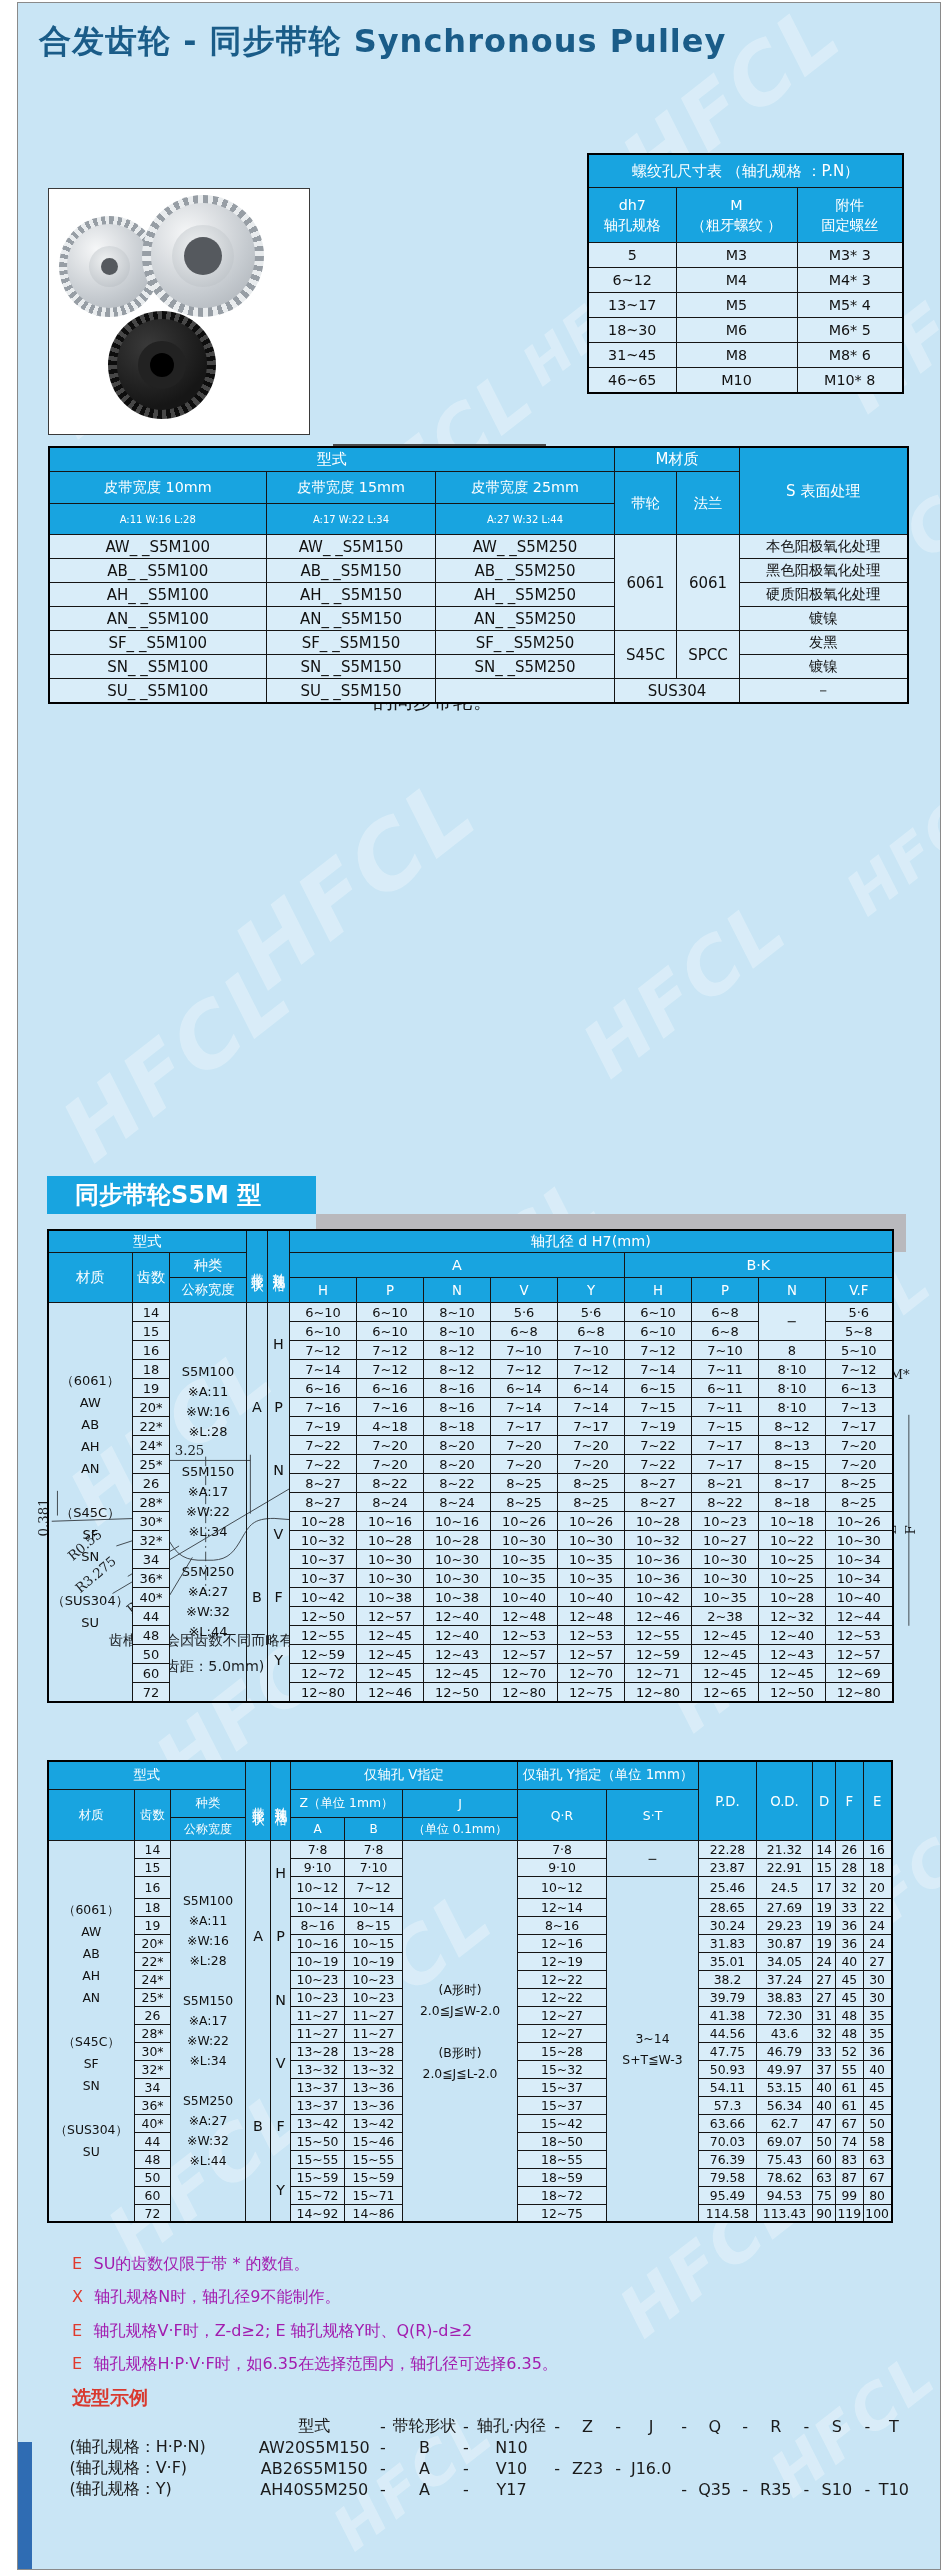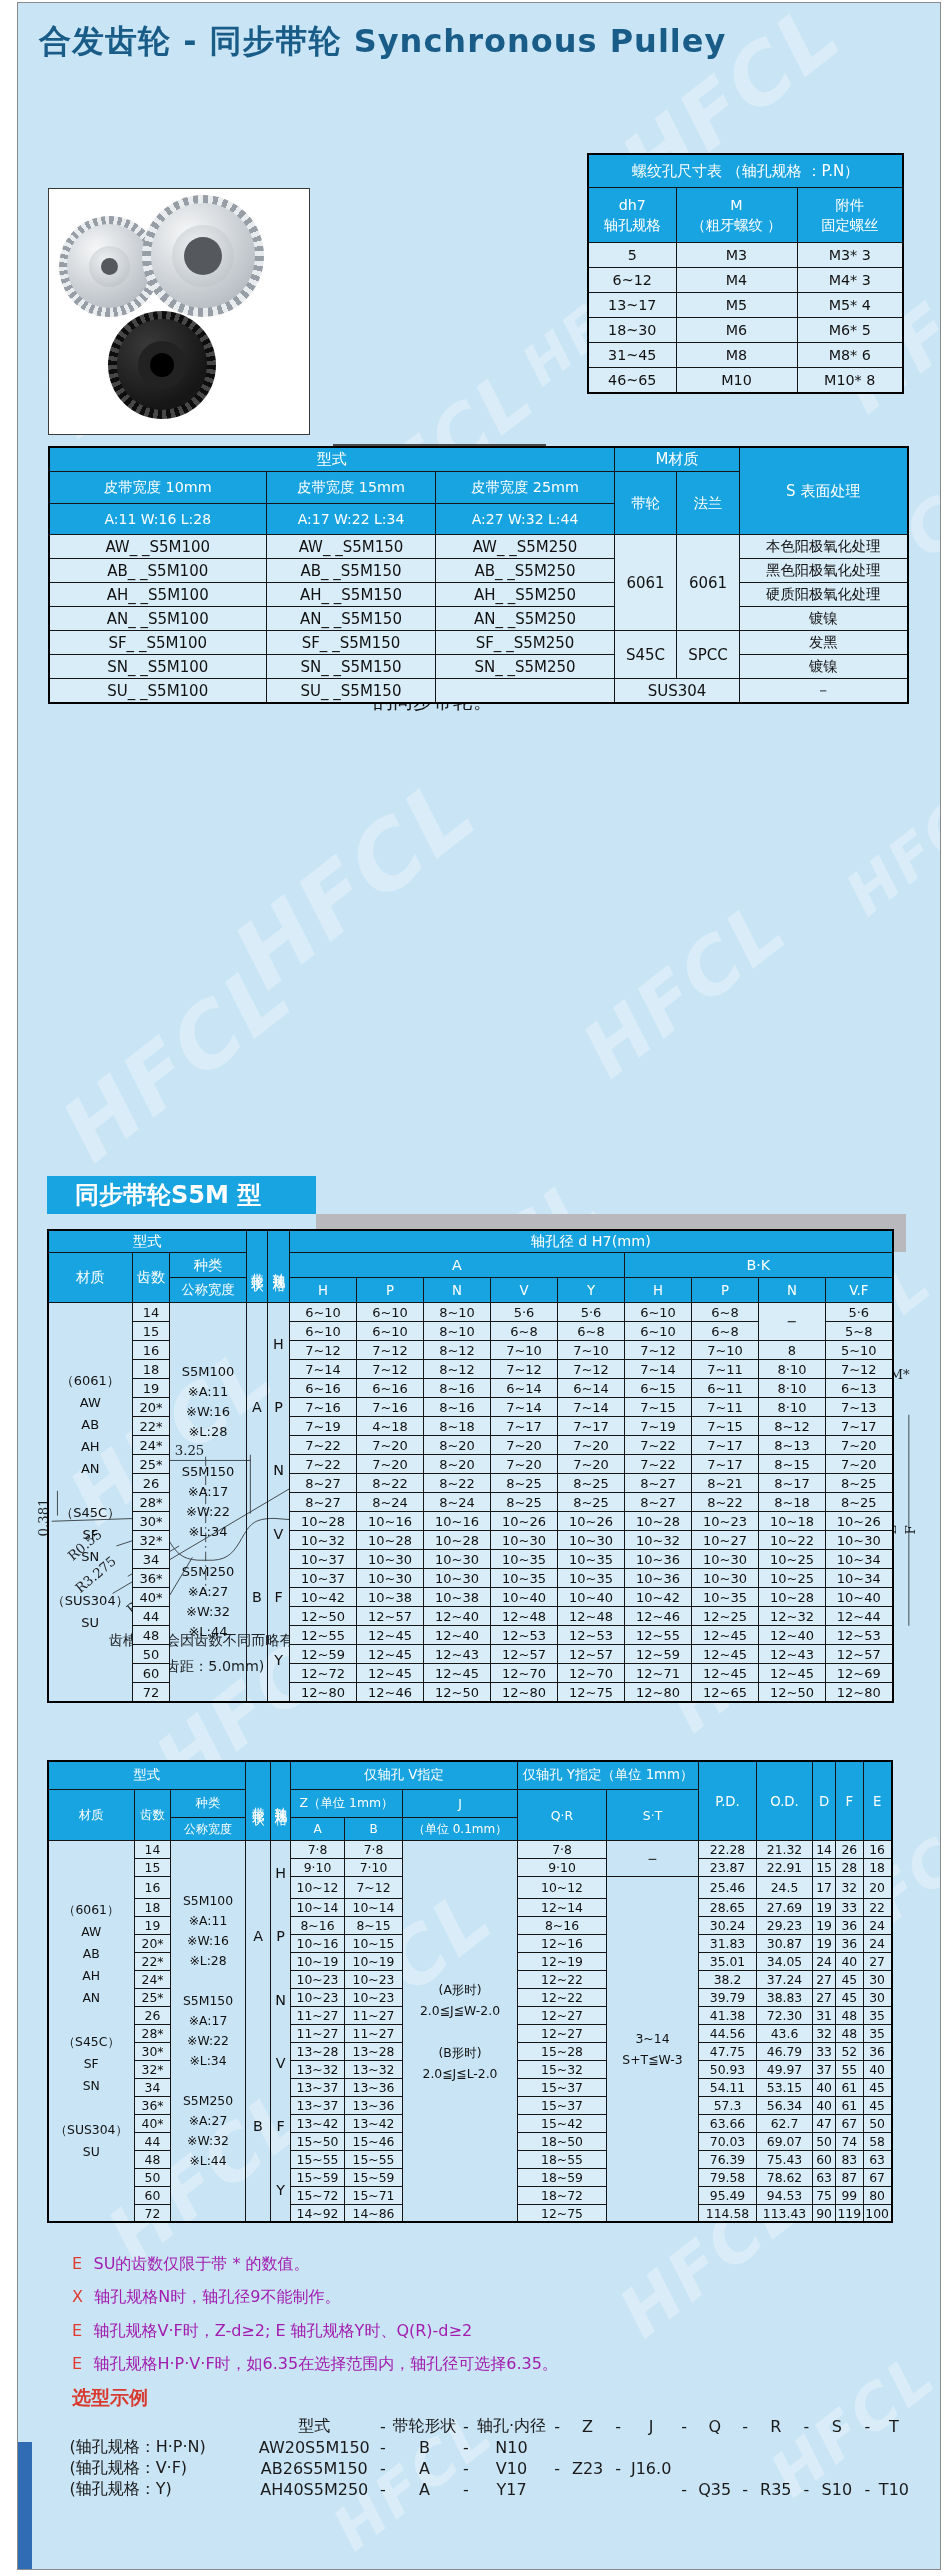--- a/index.html
+++ b/index.html
@@ -32,21 +32,21 @@
 .cell{background:#d9edf9;color:#111}
 .pre{white-space:pre-line}
 .screw{left:569px;top:150px;width:316px;border:2.9px solid #000}
 .screw .t{height:34px;font-size:15px}
 .screw .ch{height:55px;font-size:14.3px;line-height:20px}
 .screw tbody tr{height:25px}
 .screw td{font-size:14.3px}
 .type{left:29.5px;top:443px;width:858px;border:2.9px solid #000}
 .type .r1{height:25px;font-size:15px}
 .type .r2{height:32px;font-size:14.3px}
-.type .r3{height:31px;font-size:14px}
+.type .r3{height:31px;font-size:10px}
 .type tbody tr{height:24px}
 .type td{font-size:15px}
 .type td:last-child{font-size:14.3px}
 .banner-blue{left:28.5px;top:759px;width:269px;height:38px;background:#18a4e0;display:flex;align-items:center}
 .banner-blue span{color:#fff;font-size:24px;font-weight:bold;margin-left:28.5px;white-space:nowrap}
 .banner-gray{left:298px;top:759px;width:590px;height:38px;background:#b9b9bd}
 .drawing{left:6.7px;top:804px}
 .drawing text{font-family:"DejaVu Serif","DejaVu Sans",serif;font-size:14px;fill:#1b1e21;stroke:none}
 .drawing .cjk{font-family:"DejaVu Sans",sans-serif;font-size:15px}
 .drawing .b{font-weight:bold}
@@ -674,21 +674,21 @@
           <td class="cell">10~40</td>
         </tr>
         <tr>
           <td class="cell teeth">44</td>
           <td class="cell">12~50</td>
           <td class="cell">12~57</td>
           <td class="cell">12~40</td>
           <td class="cell">12~48</td>
           <td class="cell">12~48</td>
           <td class="cell">12~46</td>
-          <td class="cell">12~25</td>
+          <td class="cell">2~38</td>
           <td class="cell">12~32</td>
           <td class="cell">12~44</td>
         </tr>
         <tr>
           <td class="cell teeth">48</td>
           <td class="cell">12~55</td>
           <td class="cell">12~45</td>
           <td class="cell">12~40</td>
           <td class="cell">12~53</td>
           <td class="cell">12~53</td>

